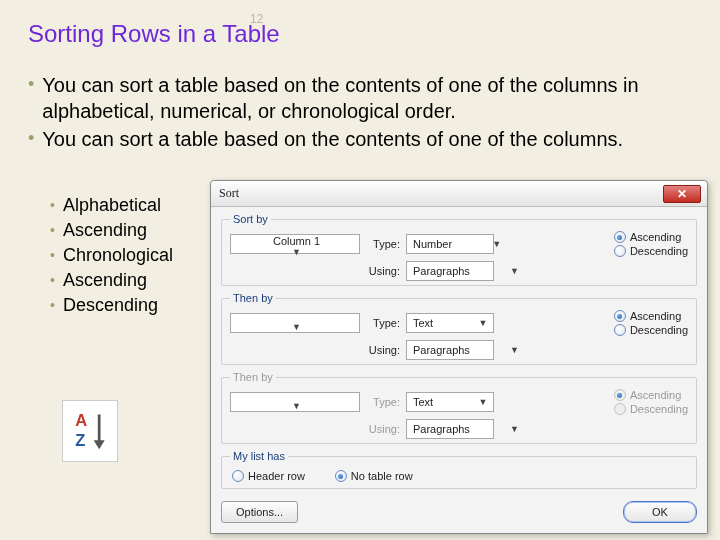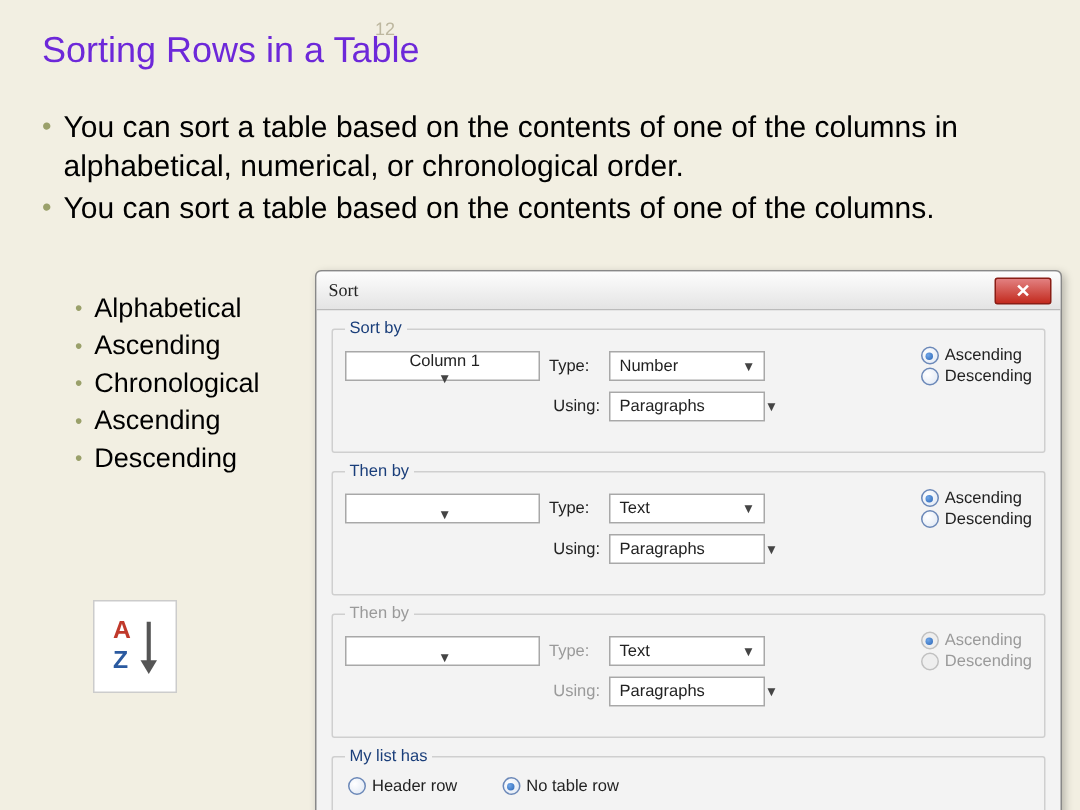--- a/index.html
+++ b/index.html
@@ -77,39 +77,39 @@
     background: linear-gradient(#e28080, #c32b1f);
     border: 1px solid #8a1d15;
     border-radius: 2px;
     display: flex; align-items: center; justify-content: center;
     color: #fff; font-size: 12px; font-weight: bold;
   }
   .dlg-body { padding: 6px 10px 10px 10px; }
   fieldset {
     border: 1px solid #cfcfcf;
     border-radius: 2px;
-    padding: 6px 8px 20px 8px;
+    padding: 6px 8px 4px 8px;
     margin-bottom: 6px;
   }
   legend { font-size: 11px; padding: 0 3px; color: #1a3e7a; }
   fieldset.disabled legend, fieldset.disabled .lbl, fieldset.disabled .radio-lbl { color: #9a9a9a; }
   .row { display: flex; align-items: center; gap: 6px; margin-bottom: 4px; }
   .row:last-child { margin-bottom: 0; }
   .combo {
     display: inline-flex; align-items: center; justify-content: space-between;
     height: 20px;
     background: #fff; border: 1px solid #a8a8a8;
     padding: 0 3px 0 6px;
     font-size: 11px;
   }
   .combo .arrow { width: 14px; text-align: center; color: #444; font-size: 9px; }
   .combo.w1 { width: 130px; flex-direction: column; }
-  .combo.w2 { width: 104px; gap: 40px; }
+  .combo.w2 { width: 88px; gap: 40px; }
   .lbl { font-size: 11px; }
-  .lbl.typ { width: 34px; text-align: left; }
+  .lbl.typ { width: 34px; text-align: right; }
   .lbl.usn { width: 34px; text-align: right; }
   .radios { display: flex; flex-direction: column; gap: 2px; margin-left: auto; }
   .radio-row { display: flex; align-items: center; gap: 4px; }
   .radio {
     width: 12px; height: 12px; border-radius: 50%;
     border: 1px solid #6b88b8;
     background: radial-gradient(circle at 35% 35%, #fff, #dde6f3);
     display: inline-flex; align-items: center; justify-content: center;
   }
   .radio.checked::after {

